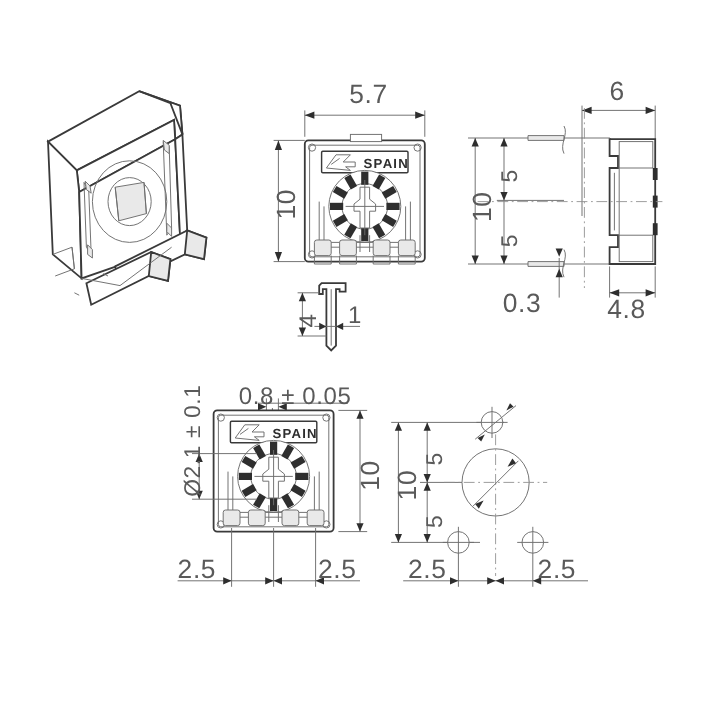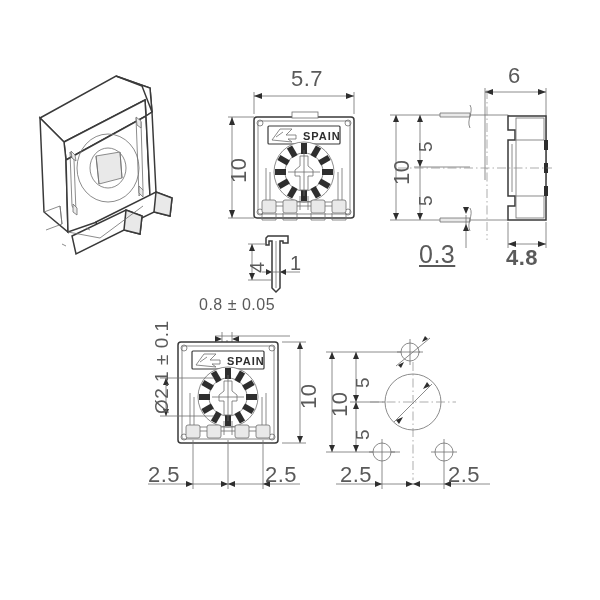--- a/index.html
+++ b/index.html
@@ -388,24 +388,24 @@
 <div class="dim" style="left:291px;top:66px;font-size:22px;">5.7</div>
 <div class="dim v" style="left:226px;top:183px;font-size:22px;transform:rotate(-90deg);">10</div>
 
 <div class="dim v" style="left:246px;top:273px;font-size:20px;transform:rotate(-90deg);">4</div>
 <div class="dim" style="left:290px;top:252px;font-size:20px;">1</div>
 
 <div class="dim" style="left:508px;top:63px;font-size:22px;">6</div>
 <div class="dim v" style="left:389px;top:185px;font-size:22px;transform:rotate(-90deg);">10</div>
 <div class="dim v" style="left:415px;top:152px;font-size:19px;transform:rotate(-90deg);">5</div>
 <div class="dim v" style="left:415px;top:206px;font-size:19px;transform:rotate(-90deg);">5</div>
-<div class="dim" style="left:419px;top:240px;font-size:25px;text-decoration:underline;">0.3</div>
-<div class="dim" style="left:506px;top:245px;font-size:22px;font-weight:bold;">4.8</div>
-
-<div class="dim" style="left:199px;top:296px;font-size:16px;">0.8 ± 0.05</div>
+<div class="dim" style="left:419px;top:240px;font-size:22px;">0.3</div>
+<div class="dim" style="left:506px;top:245px;font-size:22px;">4.8</div>
+
+<div class="dim" style="left:199px;top:320px;font-size:20px;">0.8 ± 0.05</div>
 <div class="dim v" style="left:151px;top:414px;font-size:19px;transform:rotate(-90deg);">Ø2.1 ± 0.1</div>
 <div class="dim v" style="left:296px;top:409px;font-size:22px;transform:rotate(-90deg);">10</div>
 <div class="dim" style="left:148px;top:462px;font-size:22px;">2.5</div>
 <div class="dim" style="left:265px;top:462px;font-size:22px;">2.5</div>
 
 <div class="dim v" style="left:327px;top:417px;font-size:22px;transform:rotate(-90deg);">10</div>
 <div class="dim v" style="left:352px;top:388px;font-size:19px;transform:rotate(-90deg);">5</div>
 <div class="dim v" style="left:352px;top:440px;font-size:19px;transform:rotate(-90deg);">5</div>
 <div class="dim" style="left:340px;top:462px;font-size:22px;">2.5</div>
 <div class="dim" style="left:448px;top:462px;font-size:22px;">2.5</div>

